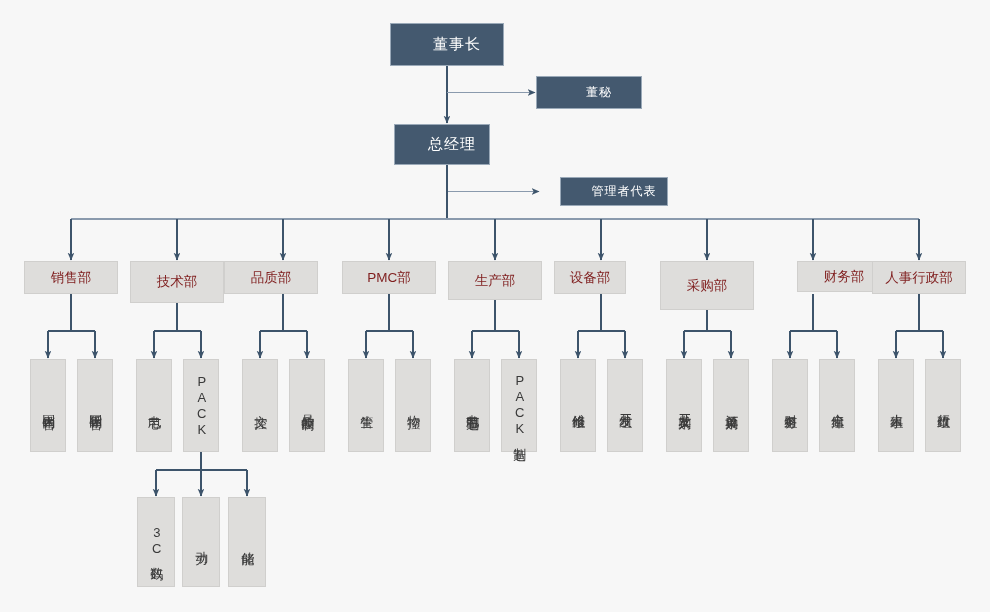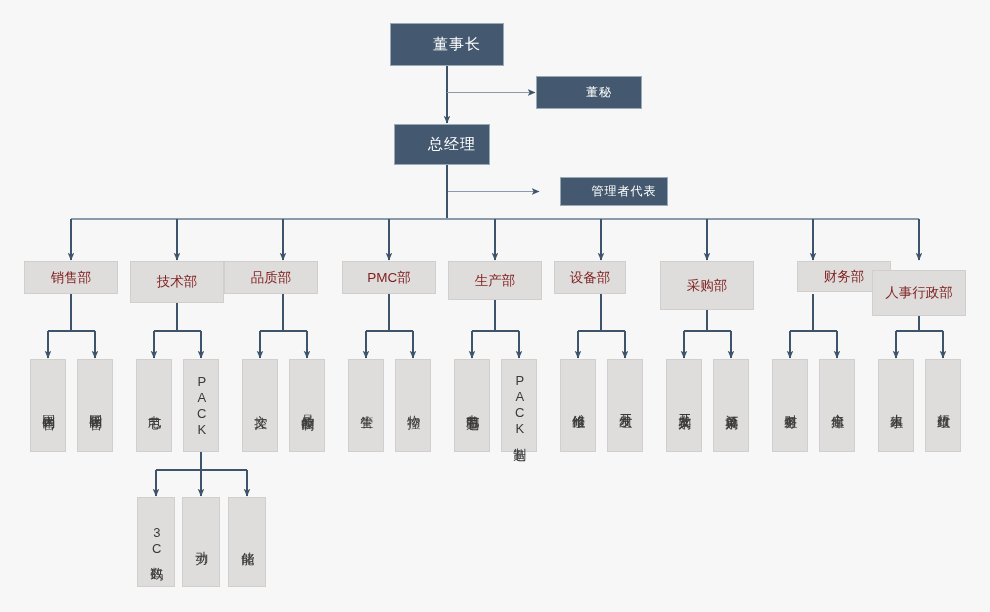--- a/index.html
+++ b/index.html
@@ -159,17 +159,17 @@
       <div class="node sub" style="left: 501px; top: 359px; width: 36px; height: 93px;">PACK制造</div>
       <div class="node dept" style="left: 554px; top: 261px; width: 72px; height: 33px;">设备部</div>
       <div class="node sub" style="left: 560px; top: 359px; width: 36px; height: 93px;">维修组</div>
       <div class="node sub" style="left: 607px; top: 359px; width: 36px; height: 93px;">开发组</div>
       <div class="node dept" style="left: 660px; top: 261px; width: 94px; height: 49px;">采购部</div>
       <div class="node sub" style="left: 666px; top: 359px; width: 36px; height: 93px;">开发采购</div>
       <div class="node sub" style="left: 713px; top: 359px; width: 36px; height: 93px;">订单采购</div>
       <div class="node dept" style="left: 797px; top: 261px; width: 94px; height: 31px;">财务部</div>
       <div class="node sub" style="left: 772px; top: 359px; width: 36px; height: 93px;">财务组</div>
       <div class="node sub" style="left: 819px; top: 359px; width: 36px; height: 93px;">仓库组</div>
-      <div class="node dept" style="left: 872px; top: 261px; width: 94px; height: 46px; margin-top: 9px;">人事行政部</div>
+      <div class="node dept" style="left: 872px; top: 261px; width: 94px; height: 33px;">人事行政部</div>
       <div class="node sub" style="left: 878px; top: 359px; width: 36px; height: 93px;">人事组</div>
       <div class="node sub" style="left: 925px; top: 359px; width: 36px; height: 93px;">行政组</div>
     </div>
 </div>
 
 </body></html>

